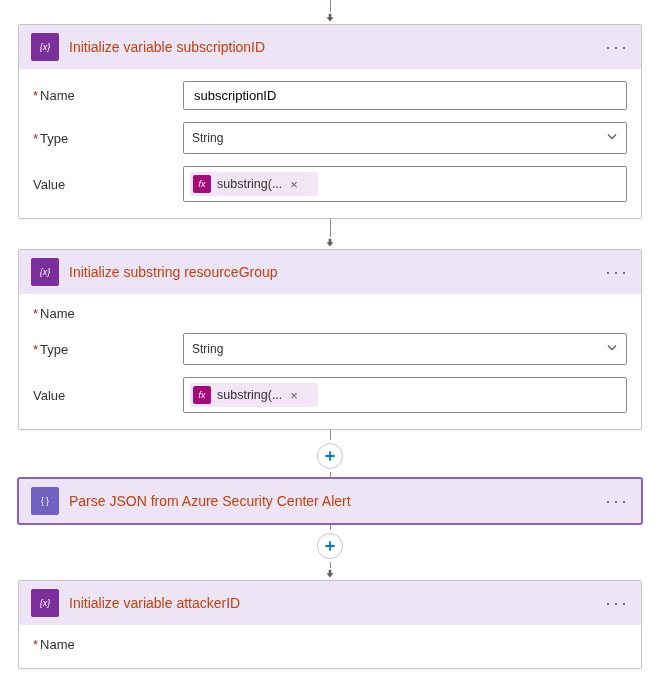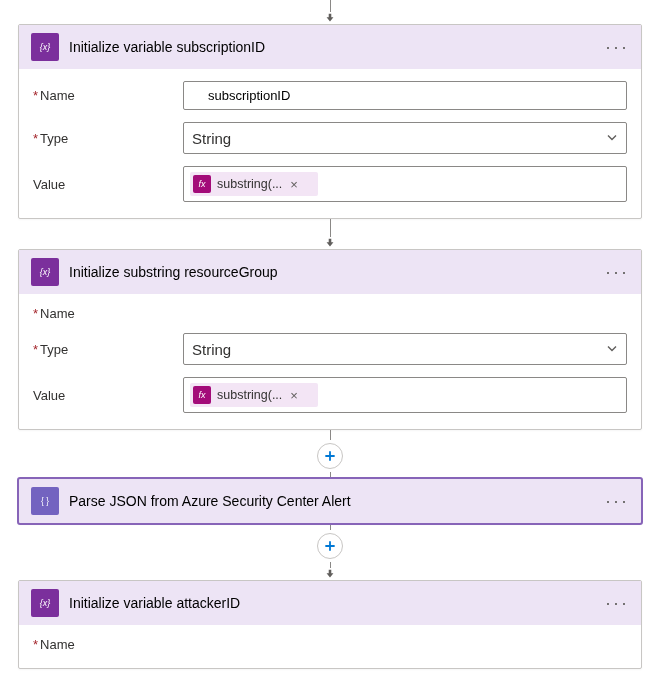--- a/index.html
+++ b/index.html
@@ -62,21 +62,21 @@
     width: 28px; height: 28px;
     border-radius: 2px;
     background: #7b2f9c;
     display:flex; align-items:center; justify-content:center;
     flex-shrink: 0;
   }
   .card-icon.json { background: #7363c0; }
   .card-title {
     flex: 1;
     font-size: 14px;
-    color: #000000;
+    color: #c2410c;
   }
   .dots {
     color: #605e5c;
     font-size: 18px;
     letter-spacing: 2px;
     cursor: pointer;
   }
   .card-body {
     padding: 12px 14px 16px 14px;
     display: flex;
@@ -96,31 +96,31 @@
     align-items: center;
     gap: 2px;
   }
   .req { color: #a4262c; }
   .row-field {
     flex: 1;
   }
   .text-input {
     width: 100%;
     border: 1px solid #8a8886;
-    padding: 6px 24px;
+    padding: 6px 10px;
     font-size: 13px;
     font-family: inherit;
     border-radius: 2px;
     background: #fff;
   }
   .select {
     width: 100%;
     border: 1px solid #8a8886;
     padding: 6px 28px 6px 8px;
-    font-size: 15px;
+    font-size: 12px;
     font-family: inherit;
     border-radius: 2px;
     background: #fff;
     position: relative;
     display:flex; align-items:center;
     height: 32px;
     cursor: pointer;
   }
   .select .caret {
     position: absolute;

